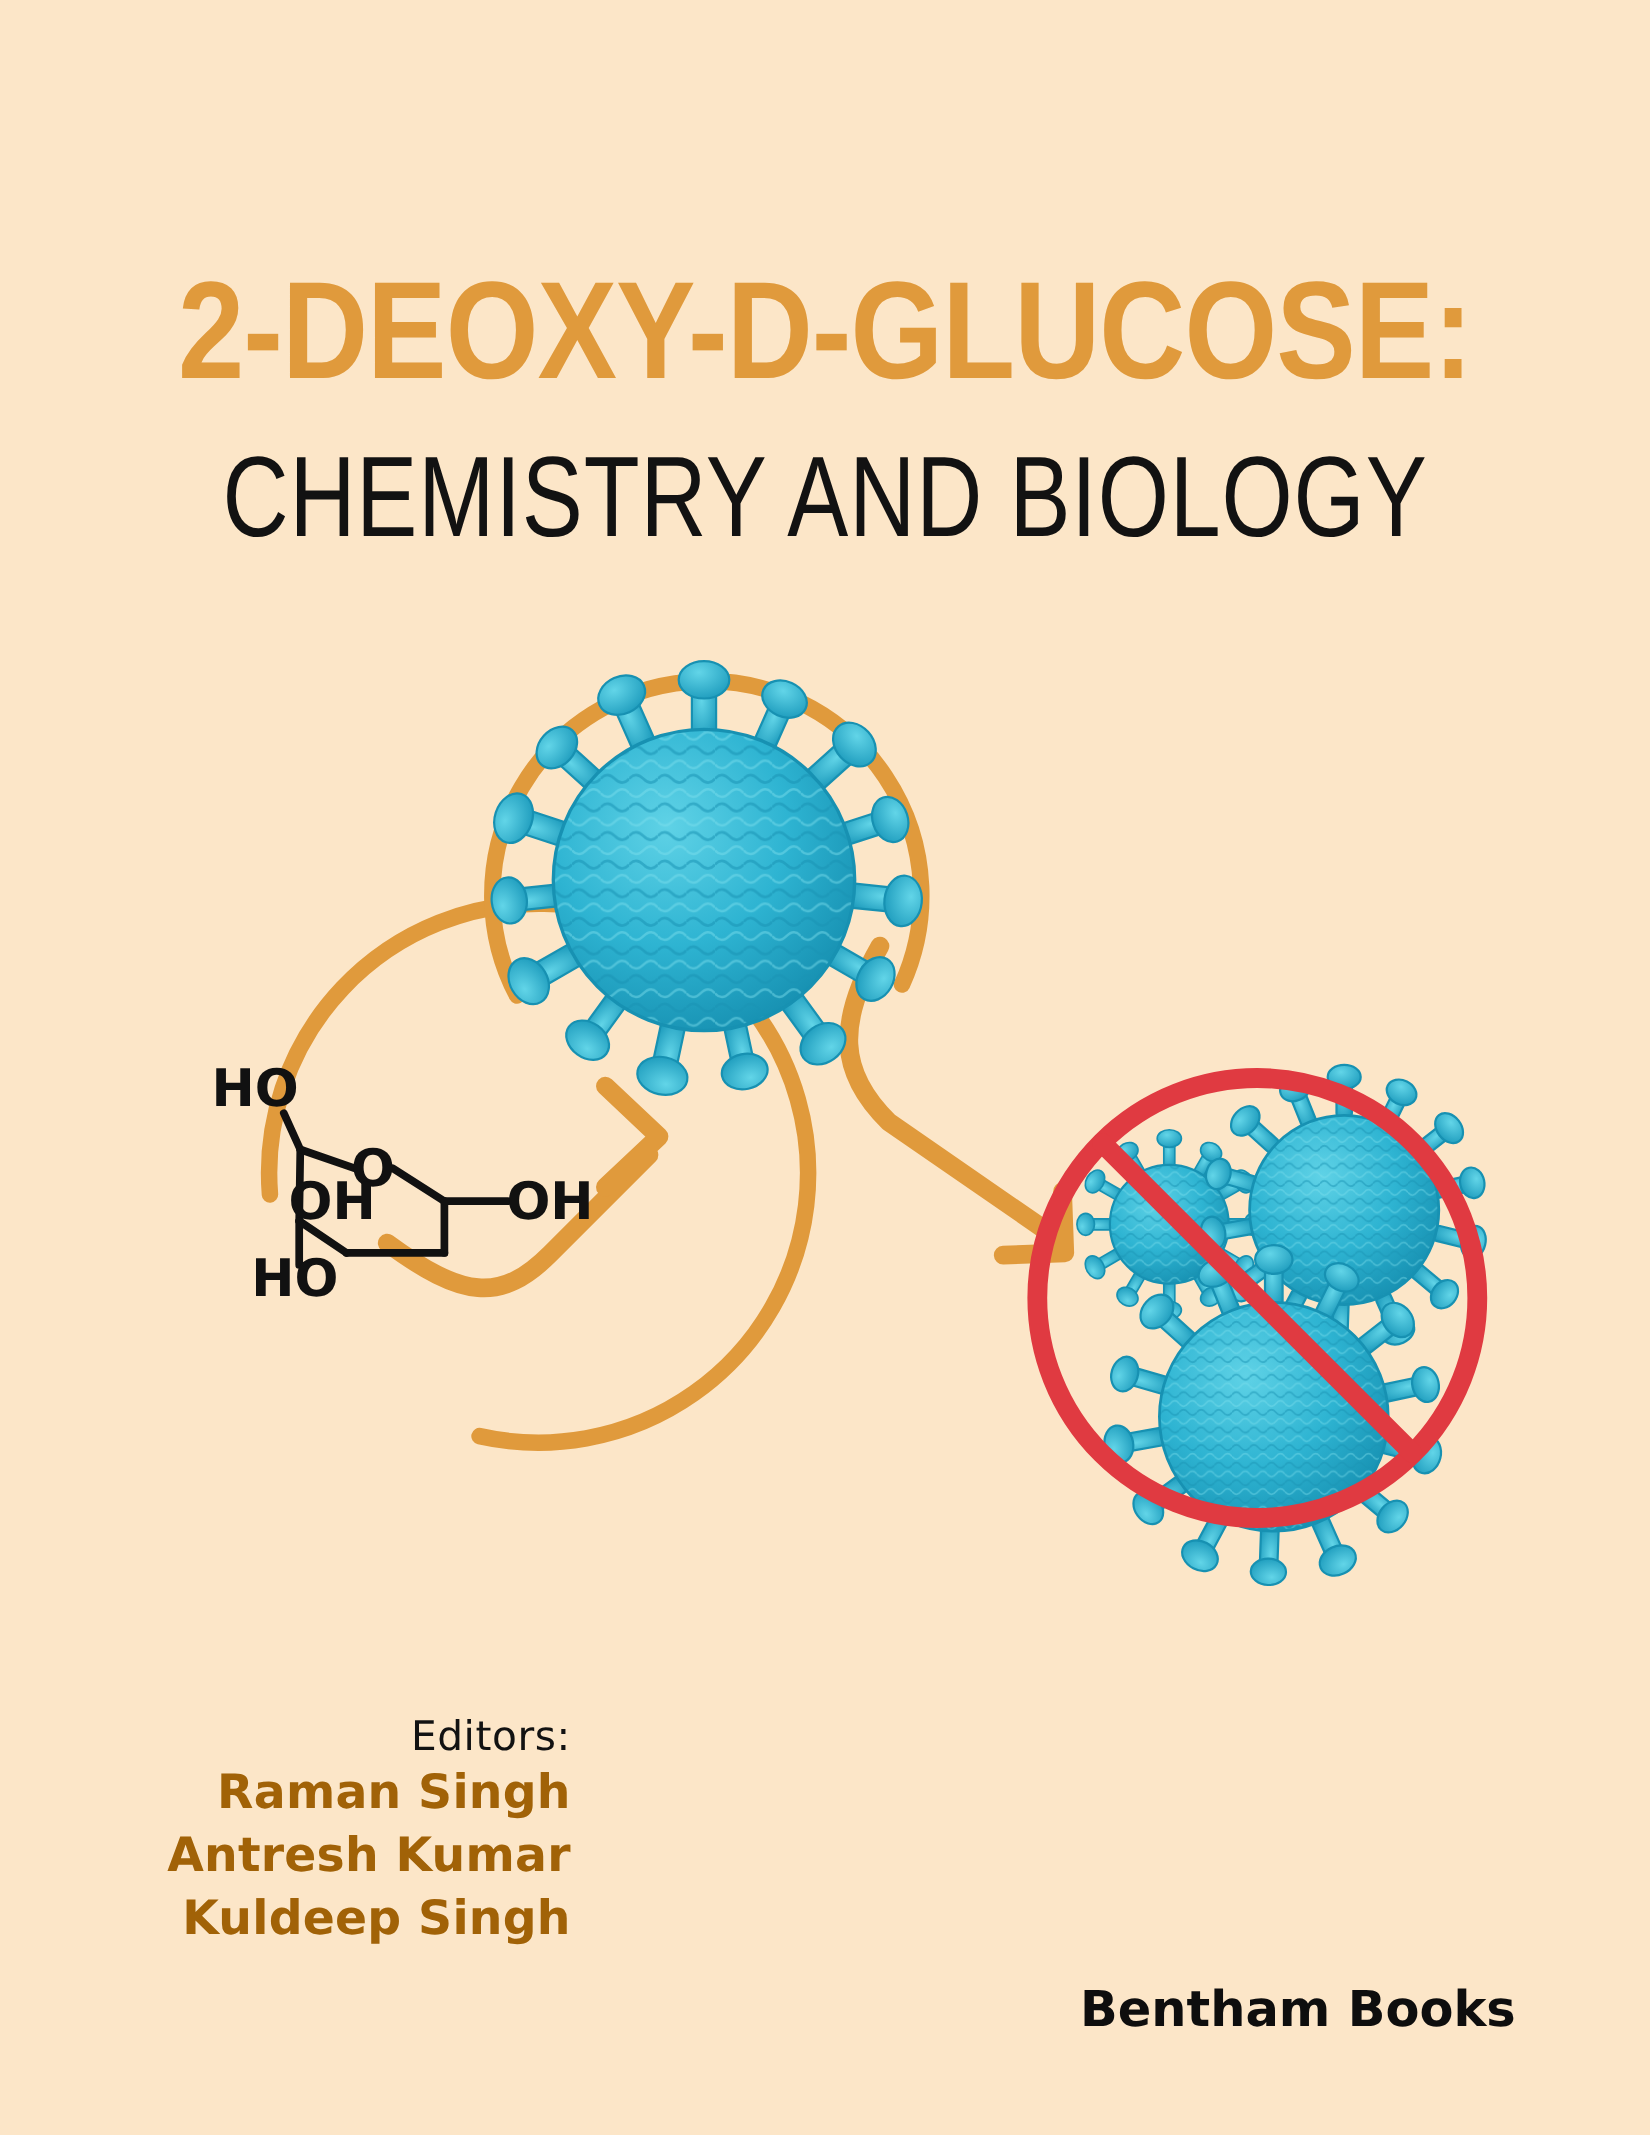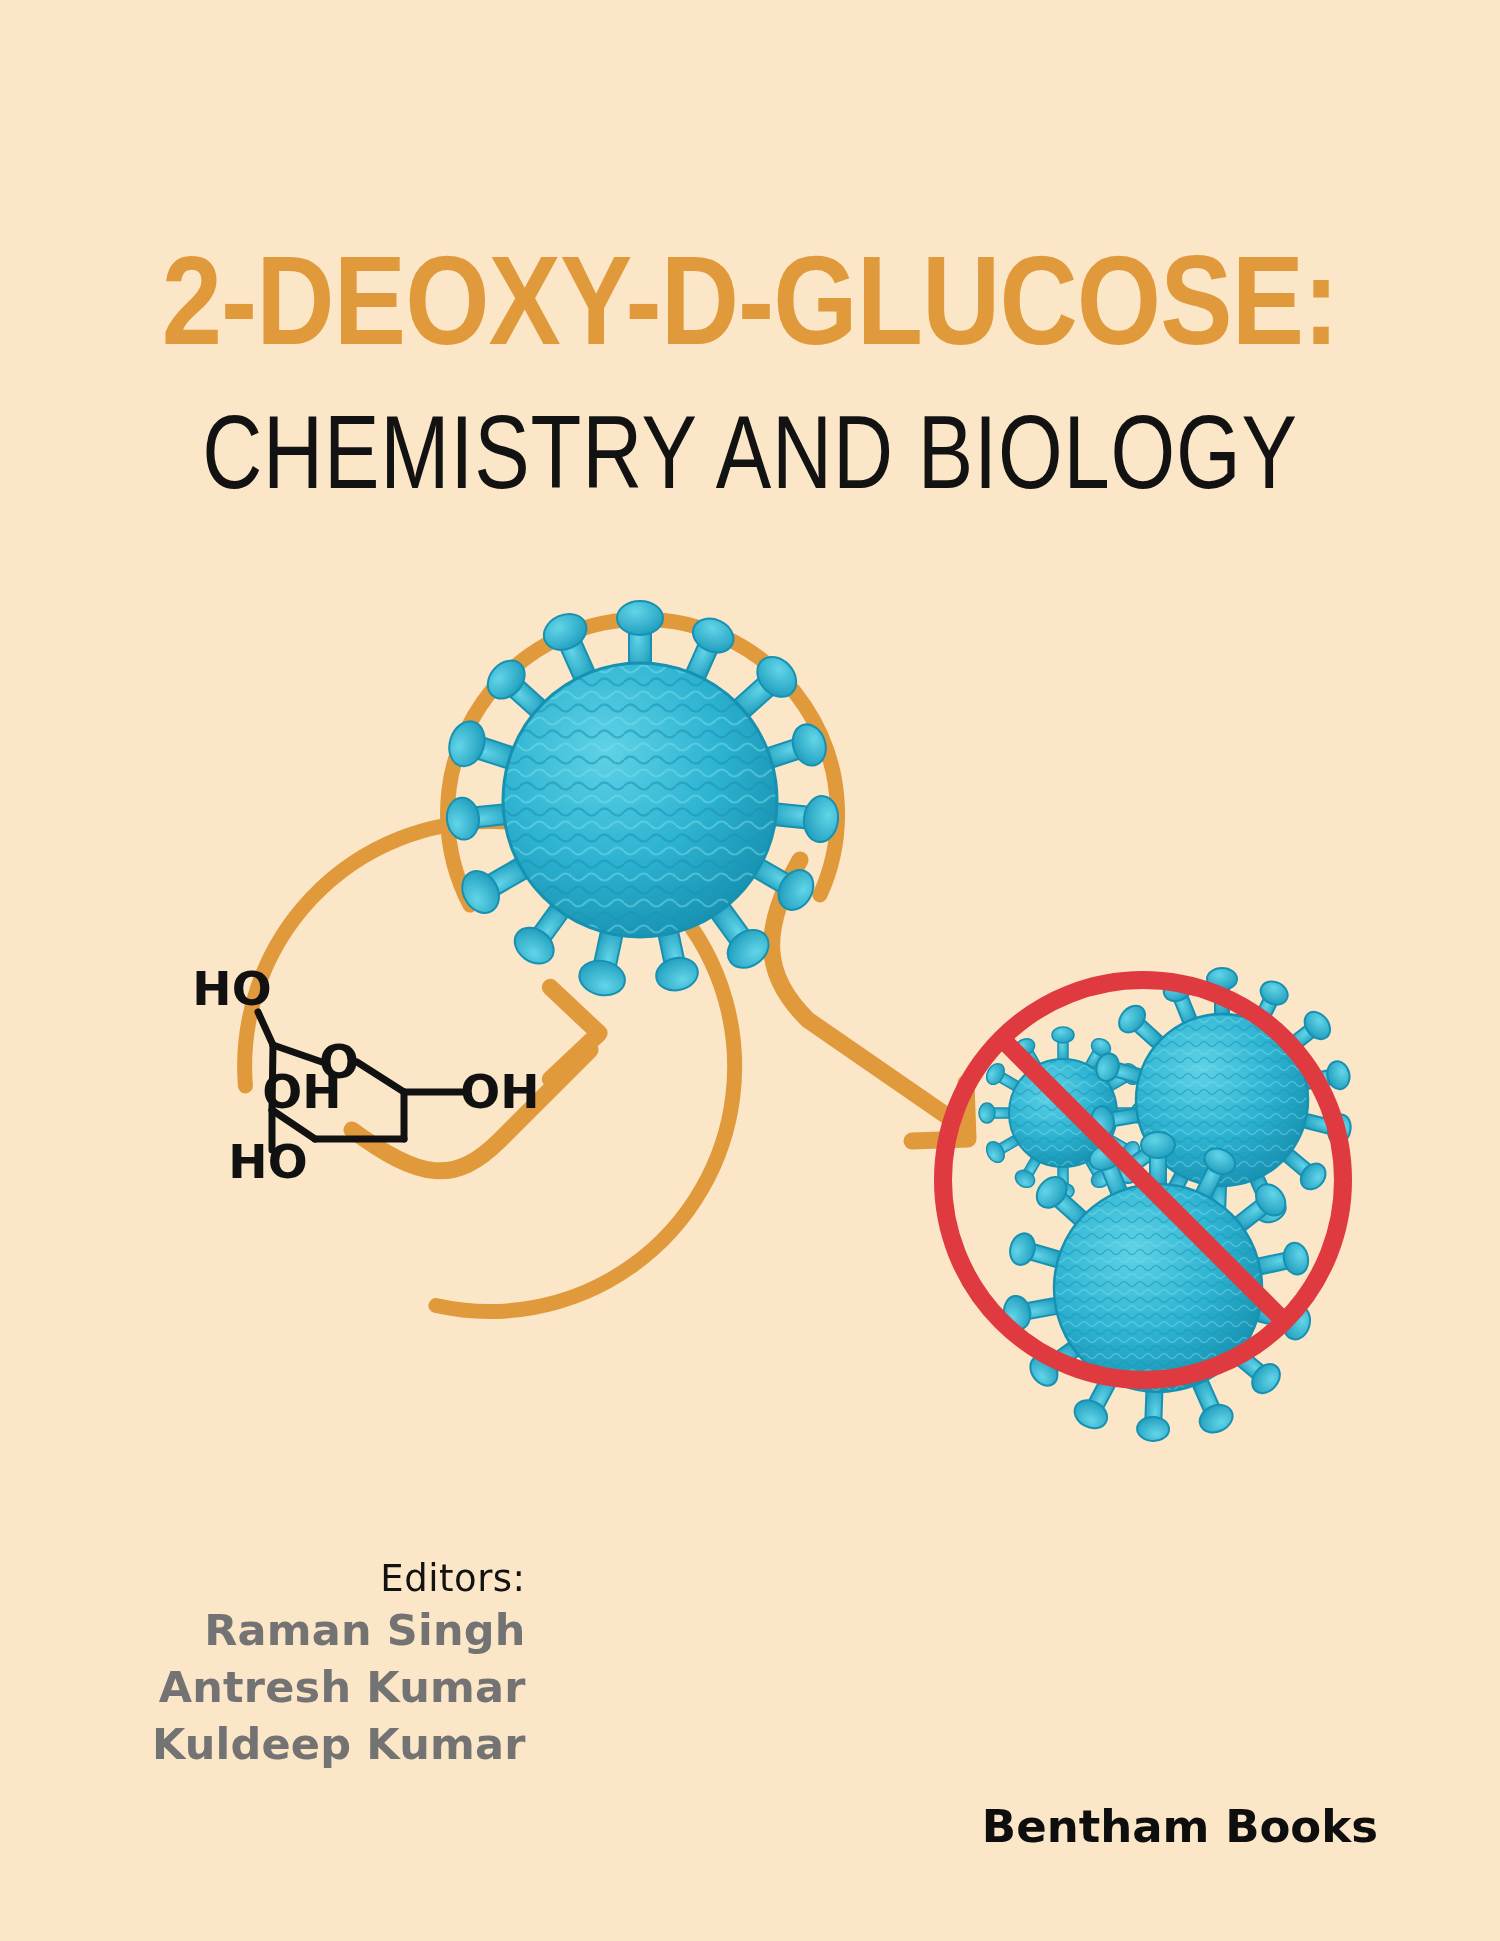--- a/index.html
+++ b/index.html
@@ -77,21 +77,21 @@
     font-size: 37px;
     color: #121212;
     font-weight: normal;
     line-height: 1.25;
     letter-spacing: 0.5px;
   }
   .editor-name {
     font-family: "DejaVu Sans", sans-serif;
     font-size: 43px;
     font-weight: bold;
-    color: #737373;
+    color: #a16207;
     line-height: 1.32;
     letter-spacing: 0.2px;
   }
 
   
   .publisher {
     position: absolute;
     right: 122px;
     top: 1800px;
     font-family: "DejaVu Sans", sans-serif;
@@ -483,18 +483,18 @@
       <text class="mol-label" x="500" y="1108" text-anchor="middle" font-size="47" fill="#111111">OH</text>
 
       <text class="mol-label" x="268" y="1178" text-anchor="middle" font-size="47" fill="#111111">HO</text>
     </g>
   </svg>
 
   <div class="editors">
     <div class="editors-label">Editors:</div>
     <div class="editor-name">Raman Singh</div>
     <div class="editor-name">Antresh Kumar</div>
-    <div class="editor-name">Kuldeep Kumar</div>
+    <div class="editor-name">Kuldeep Singh</div>
   </div>
 
   <div class="publisher">Bentham Books</div>
 
 </div>
 
 </body></html>

